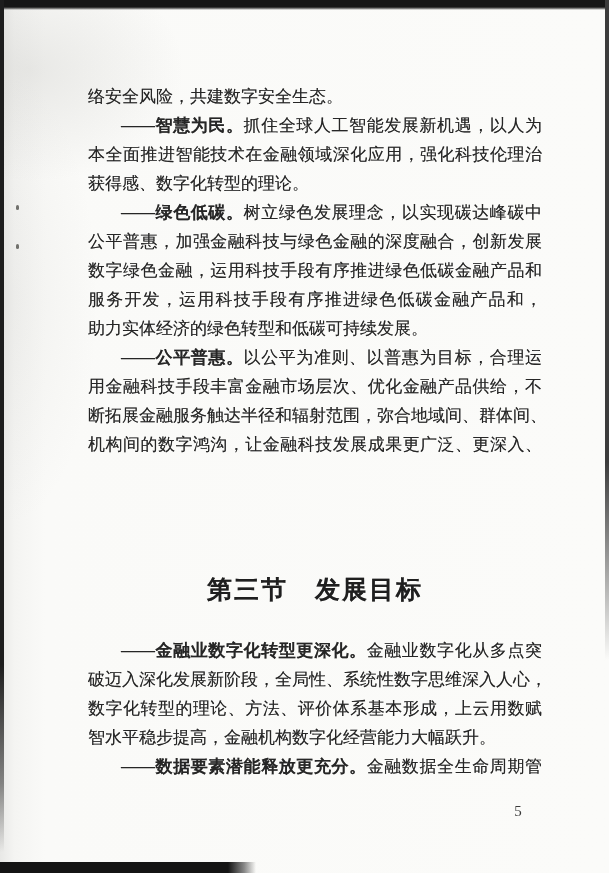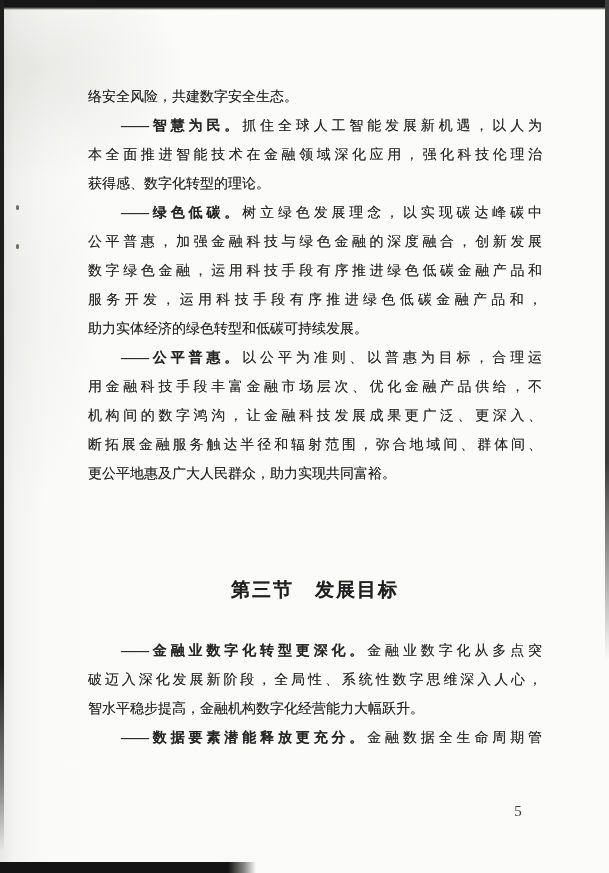--- a/index.html
+++ b/index.html
@@ -46,41 +46,41 @@
 
   
   .text-block {
     position: absolute;
     left: 88px;
     width: 454px;
   }
   .line {
     height: 29px;
     line-height: 29px;
-    font-size: 14px;
+    font-size: 17px;
     text-align: justify;
     text-align-last: justify;
     white-space: nowrap;
     text-shadow: 0 0 0.5px rgba(45,45,45,0.55);
   }
   .line.end { text-align-last: left; }
   .line.indent { text-indent: 33px; }
   .line b { font-weight: 700; }
 
   #block1 { top: 82px; }
   #block2 { top: 636px; }
 
   #section-heading {
     position: absolute;
     left: 88px;
     top: 575px;
     width: 454px;
     height: 29px;
     line-height: 29px;
-    font-size: 19px;
+    font-size: 25px;
     font-weight: 700;
     letter-spacing: 2px;
     text-align: center;
     text-align-last: center;
     color: #1f1f1f;
     text-shadow: 0 0 0.5px rgba(30,30,30,0.6);
   }
 
   #page-number {
     position: absolute;
@@ -108,28 +108,28 @@
       <div class="line indent"><b>——智慧为民。</b>抓住全球人工智能发展新机遇，以人为</div>
       <div class="line">本全面推进智能技术在金融领域深化应用，强化科技伦理治</div>
       <div class="line end">获得感、数字化转型的理论。</div>
       <div class="line indent"><b>——绿色低碳。</b>树立绿色发展理念，以实现碳达峰碳中</div>
       <div class="line">公平普惠，加强金融科技与绿色金融的深度融合，创新发展</div>
       <div class="line">数字绿色金融，运用科技手段有序推进绿色低碳金融产品和</div>
       <div class="line">服务开发，运用科技手段有序推进绿色低碳金融产品和，</div>
       <div class="line end">助力实体经济的绿色转型和低碳可持续发展。</div>
       <div class="line indent"><b>——公平普惠。</b>以公平为准则、以普惠为目标，合理运</div>
       <div class="line">用金融科技手段丰富金融市场层次、优化金融产品供给，不</div>
+      <div class="line">断拓展金融服务触达半径和辐射范围，弥合地域间、群体间、</div>
       <div class="line">机构间的数字鸿沟，让金融科技发展成果更广泛、更深入、</div>
-      <div class="line">断拓展金融服务触达半径和辐射范围，弥合地域间、群体间、</div>
-      <div class="line end">更公平地惠及广大人民群众，助力实现共同富裕。</div>
     </div>
 
   <div id="section-heading">第三节　发展目标</div>
 
   <div id="block2" class="text-block">
       <div class="line indent"><b>——金融业数字化转型更深化。</b>金融业数字化从多点突</div>
       <div class="line">破迈入深化发展新阶段，全局性、系统性数字思维深入人心，</div>
+      <div class="line">数字化转型的理论、方法、评价体系基本形成，上云用数赋</div>
       <div class="line end">智水平稳步提高，金融机构数字化经营能力大幅跃升。</div>
       <div class="line indent"><b>——数据要素潜能释放更充分。</b>金融数据全生命周期管</div>
     </div>
 
   <div id="page-number">5</div>
 </div>
 
 </body></html>

